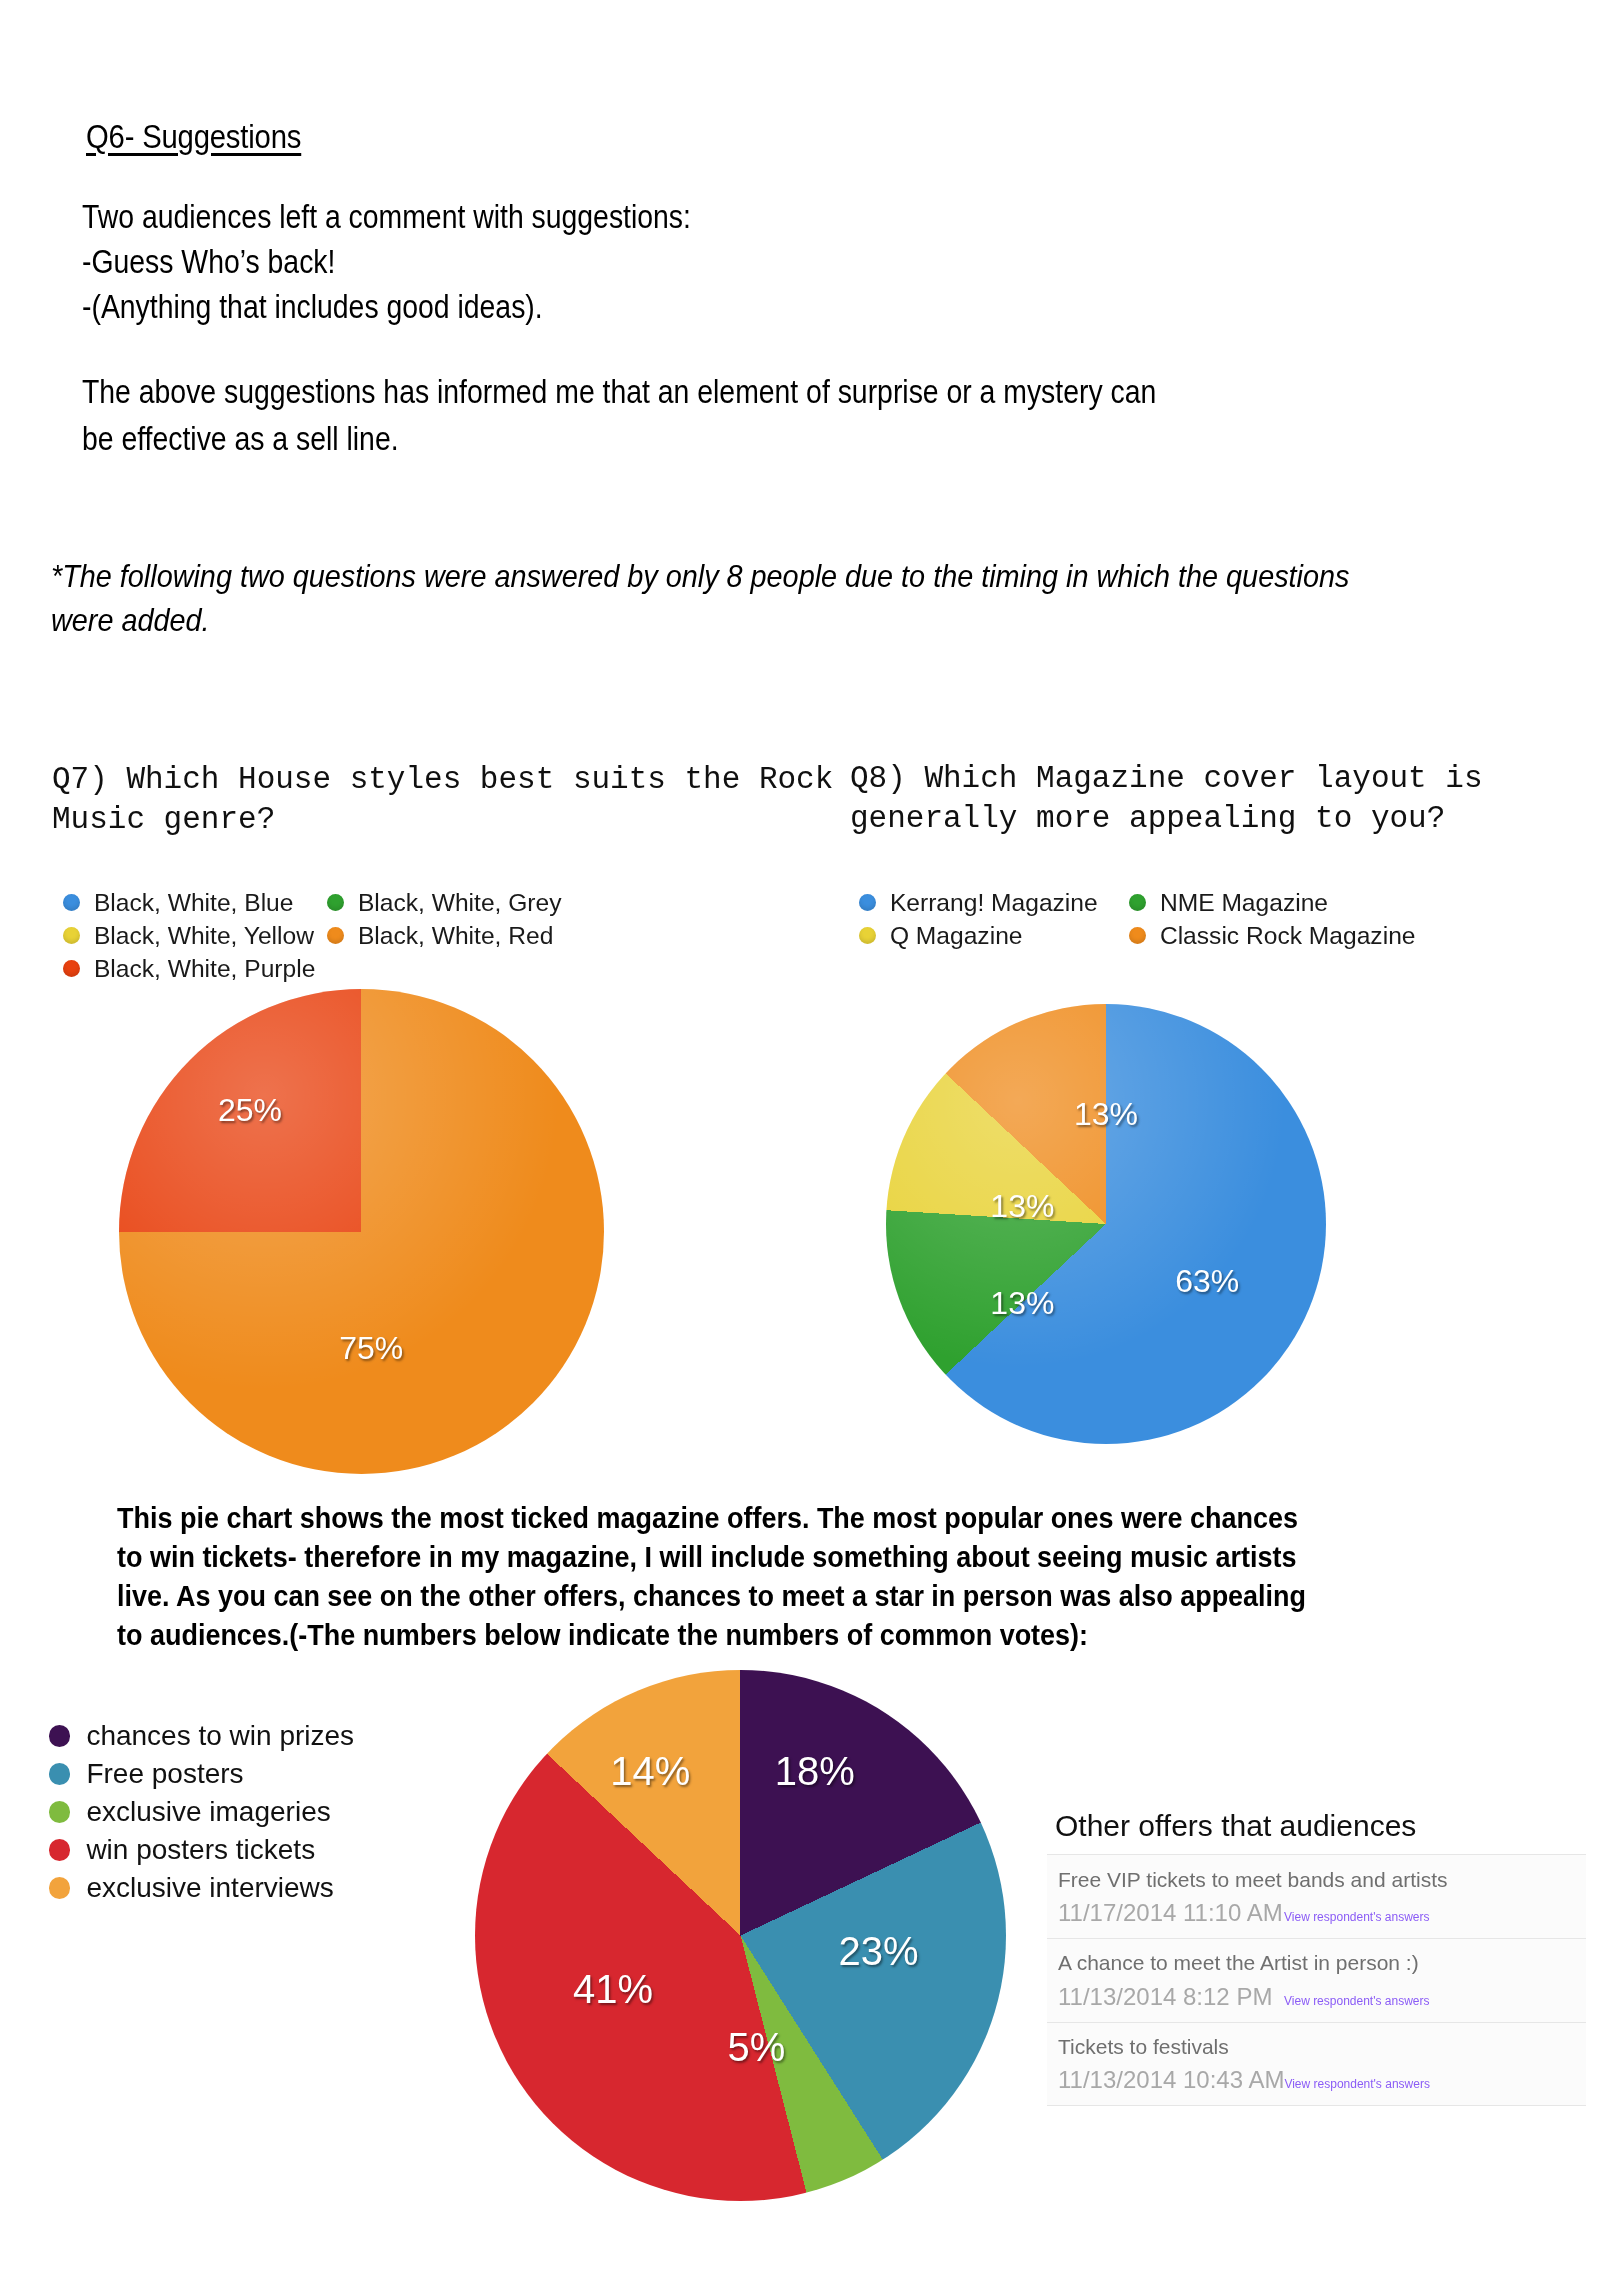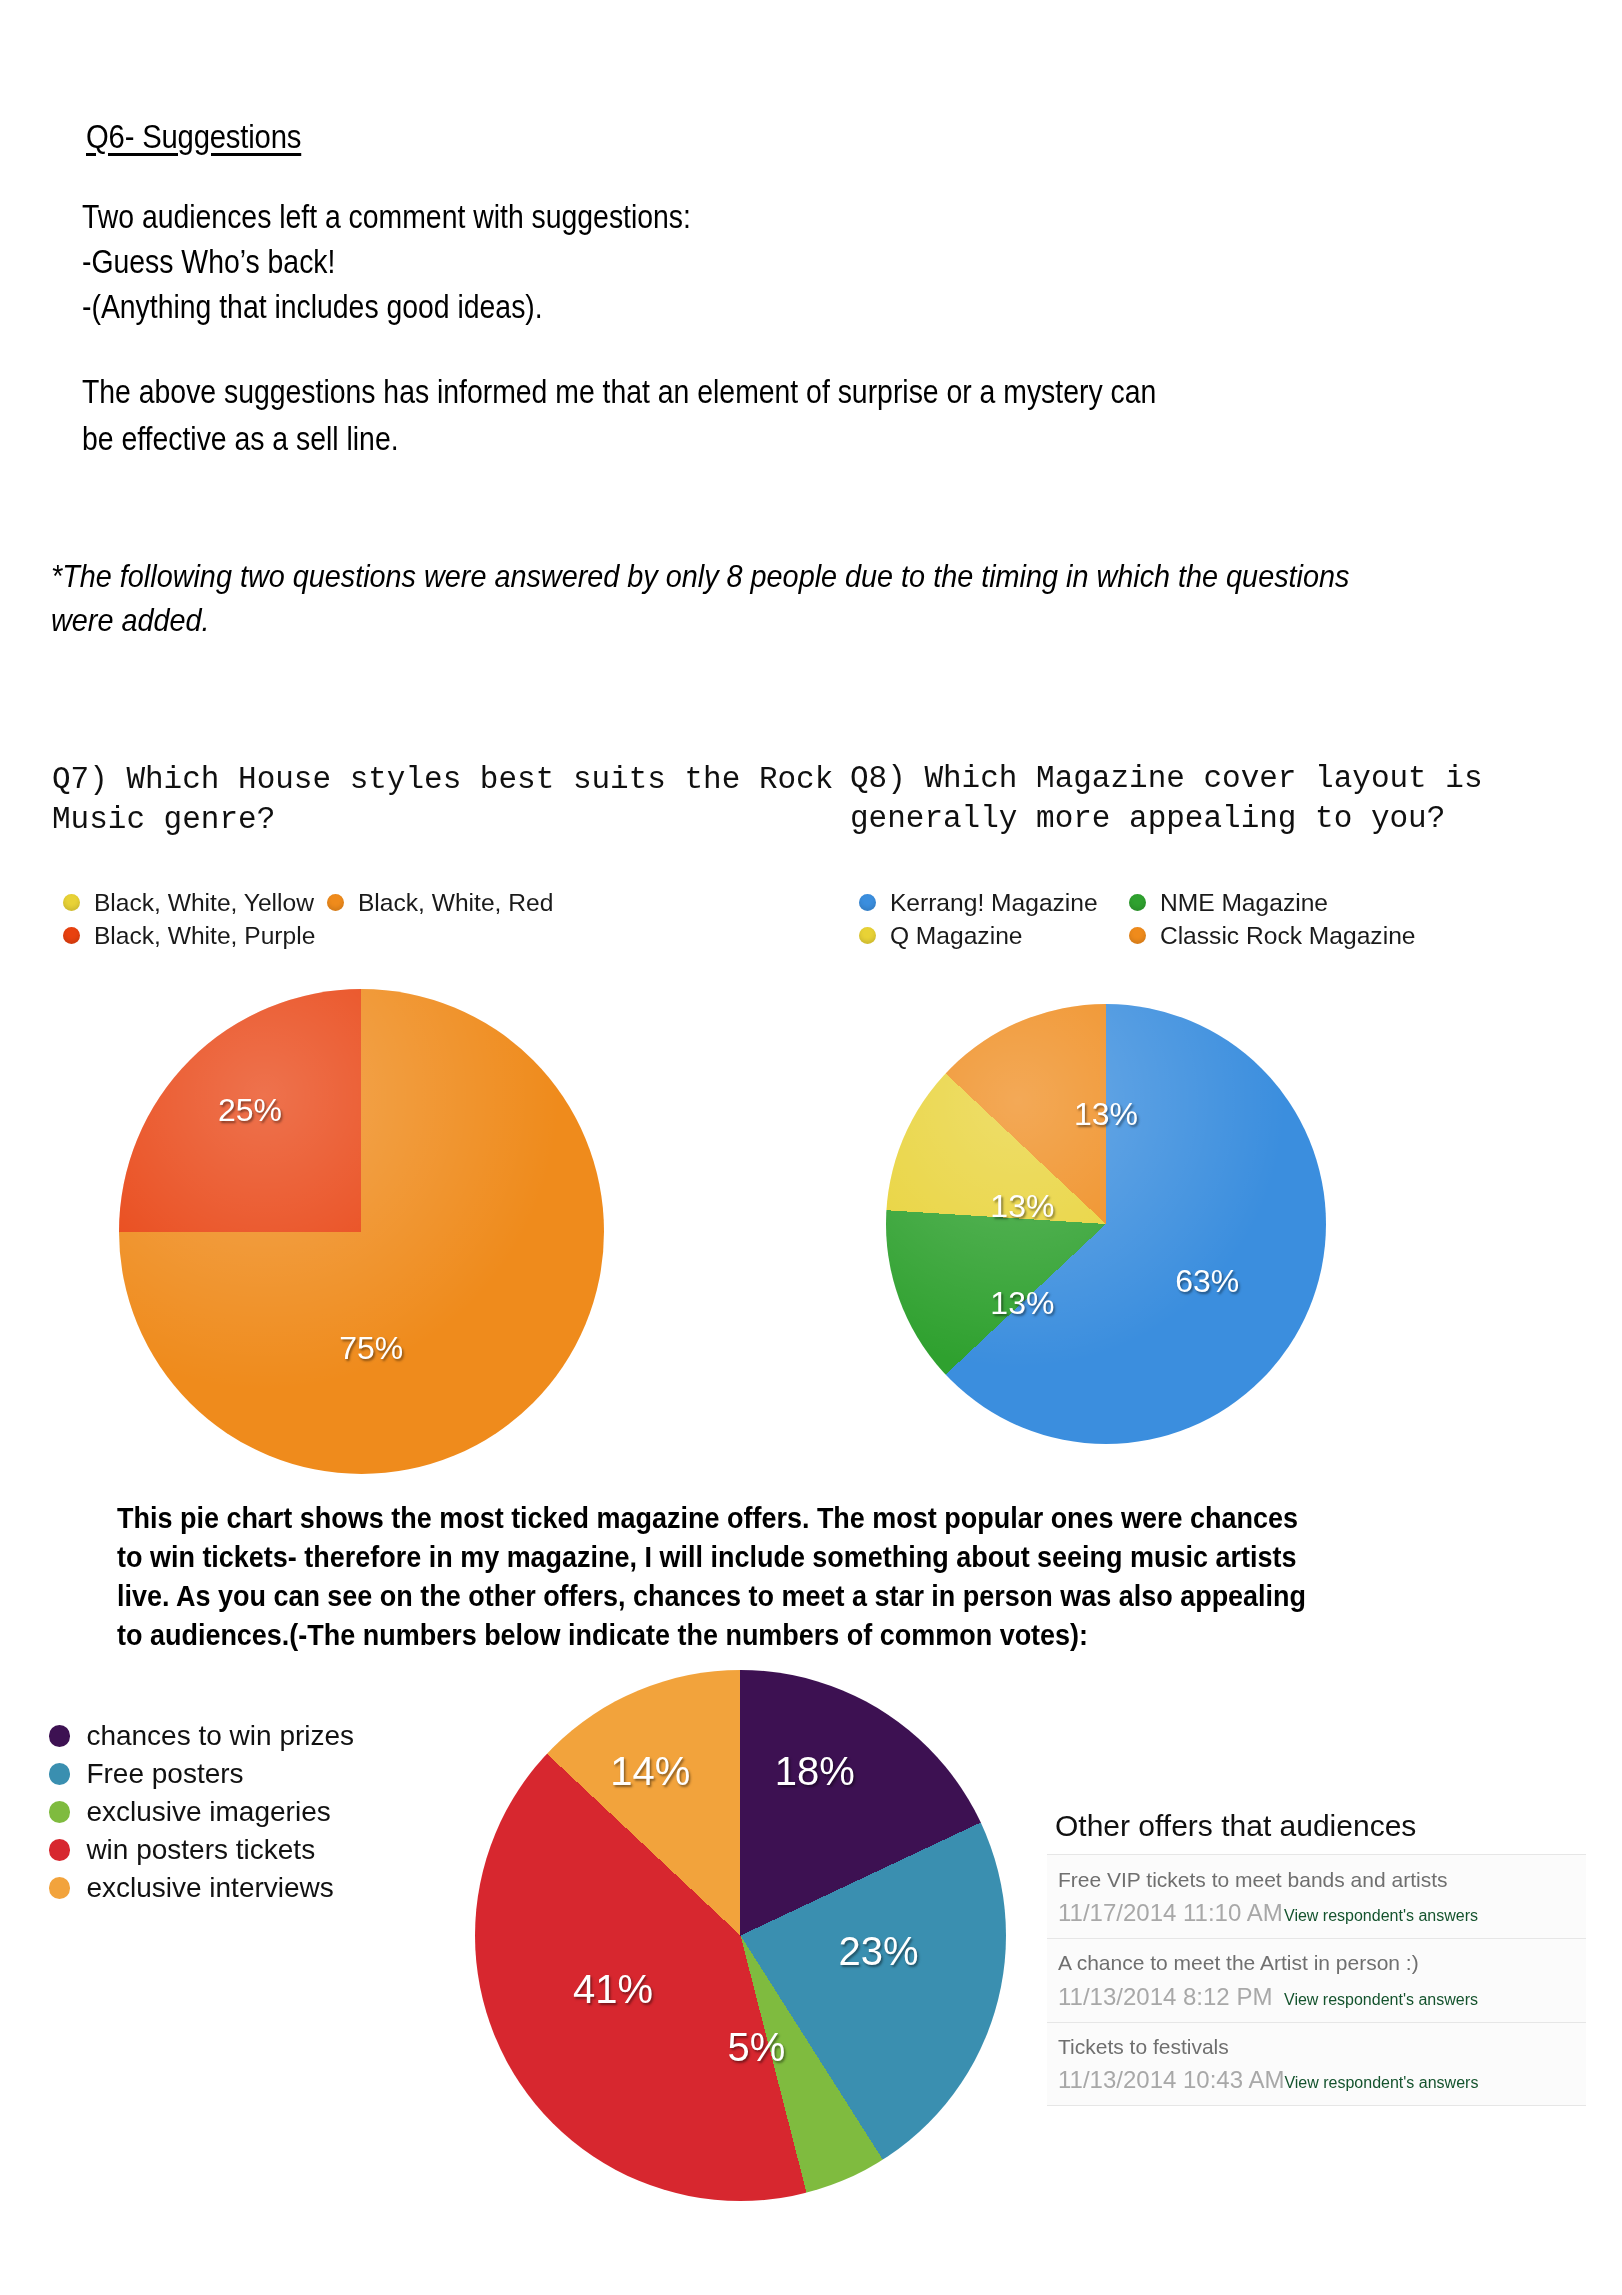--- a/index.html
+++ b/index.html
@@ -207,42 +207,52 @@
     display: flex;
     align-items: baseline;
     white-space: nowrap;
   }
   .resp-date {
     font-size: 24px;
     color: #a8a8a8;
     min-width: 226px;
   }
   .resp-link {
-    font-size: 16px;
-    color: #14532d;
+    font-size: 12px;
+    color: #8b5cf6;
   }
 </style>
 </head>
 <body>
 
 <div class="q6-title">Q6- Suggestions</div>
 <div class="q6-body">Two audiences left a comment with suggestions:
 -Guess Who’s back!
 -(Anything that includes good ideas).</div>
 <div class="q6-body2">The above suggestions has informed me that an element of surprise or a mystery can
 be effective as a sell line.</div>
 <div class="note">*The following two questions were answered by only 8 people due to the timing in which the questions
 were added.</div>
 
 <div class="q-title" id="q7-title">Q7) Which House styles best suits the Rock
 Music genre?</div>
 
 <div class="legend" id="q7-legend">
   <div class="legend-row">
     <div class="legend-item" style="width:231px">
+      <span class="dot" style="background:#3b8ede"></span>
+      <span>Black, White, Blue</span>
+    </div>
+    <div class="legend-item col2">
+      <span class="dot" style="background:#2fa12f"></span>
+      <span>Black, White, Grey</span>
+    </div>
+  </div>
+  <div class="legend-row">
+    <div class="legend-item" style="width:231px">
       <span class="dot" style="background:#e8d236"></span>
       <span>Black, White, Yellow</span>
     </div>
     <div class="legend-item col2">
       <span class="dot" style="background:#ef8b1c"></span>
       <span>Black, White, Red</span>
     </div>
   </div>
   <div class="legend-row">
     <div class="legend-item">

